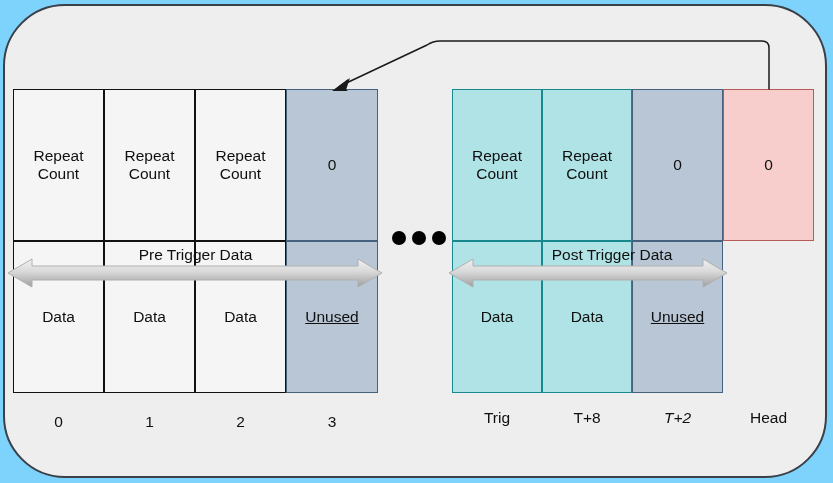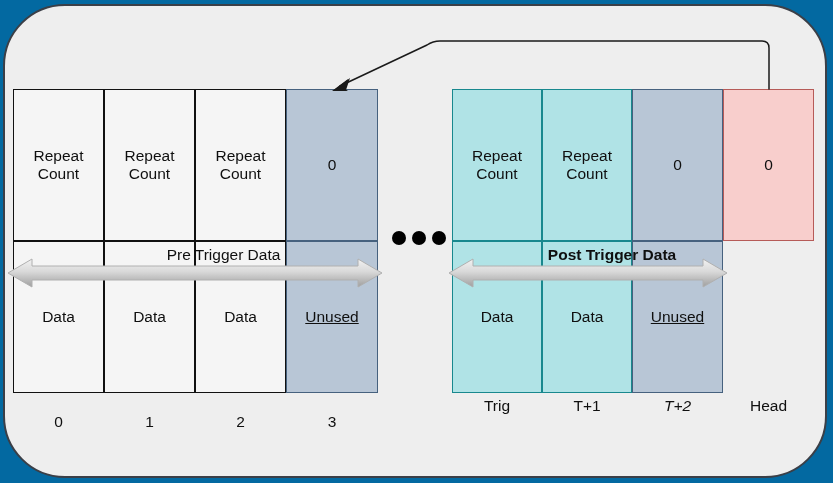--- a/index.html
+++ b/index.html
@@ -4,21 +4,21 @@
 <style>
   html, body {
     margin: 0;
     padding: 0;
     background: #ffffff;
   }
   #canvas {
     position: relative;
     width: 833px;
     height: 483px;
-    background: #0369a1;
+    background: #7dd3fc;
     font-family: "Liberation Sans", sans-serif;
     overflow: hidden;
   }
   .outer-panel {
     position: absolute;
     left: 3px;
     top: 4px;
     width: 824px;
     height: 474px;
     box-sizing: border-box;
@@ -148,21 +148,21 @@
   <svg class="span-arrow" style="left:6px; top:256px;" width="378" height="34" viewBox="0 0 378 34">
     <defs>
       <linearGradient id="gradL" x1="0" y1="0" x2="0" y2="1">
         <stop offset="0%" stop-color="#f2f2f2"></stop>
         <stop offset="45%" stop-color="#d9d9d9"></stop>
         <stop offset="100%" stop-color="#9f9f9f"></stop>
       </linearGradient>
     </defs>
     <polygon points="2,17 26,3 26,10 352,10 352,3 376,17 352,31 352,24 26,24 26,31" fill="url(#gradL)" stroke="#b0b0b0" stroke-width="1"></polygon>
   </svg>
-  <div class="span-label" style="left:13px; top:246px; width:365px;padding-left:28px;">Pre Trigger Data</div>
+  <div class="span-label" style="left:13px; top:246px; width:365px;">Pre Trigger Data</div>
 
   <div class="index-row" style="left:13px; top:412px; width:365px;">
     <div class="index-label" style="width:91px;">0</div>
     <div class="index-label" style="width:91px;">1</div>
     <div class="index-label" style="width:91px;">2</div>
     <div class="index-label" style="width:92px;">3</div>
   </div>
 
   <div class="dots" style="left:392px; top:231px;">
     <div class="dot"></div>
@@ -197,25 +197,25 @@
   <svg class="span-arrow" style="left:447px; top:256px;" width="282" height="34" viewBox="0 0 282 34">
     <defs>
       <linearGradient id="gradR" x1="0" y1="0" x2="0" y2="1">
         <stop offset="0%" stop-color="#f2f2f2"></stop>
         <stop offset="45%" stop-color="#d9d9d9"></stop>
         <stop offset="100%" stop-color="#9f9f9f"></stop>
       </linearGradient>
     </defs>
     <polygon points="2,17 26,3 26,10 256,10 256,3 280,17 256,31 256,24 26,24 26,31" fill="url(#gradR)" stroke="#b0b0b0" stroke-width="1"></polygon>
   </svg>
-  <div class="span-label" style="left:452px; top:246px; width:320px;font-weight:bold;">Post Trigger Data</div>
-
-  <div class="index-row" style="left:452px; top:396px; width:362px;">
+  <div class="span-label" style="left:452px; top:246px; width:320px;">Post Trigger Data</div>
+
+  <div class="index-row" style="left:452px; top:408px; width:362px;">
     <div class="index-label" style="width:90px;">Trig</div>
-    <div class="index-label" style="width:90px;">T+1</div>
+    <div class="index-label" style="width:90px;">T+8</div>
     <div class="index-label" style="width:91px;font-style:italic;">T+2</div>
     <div class="index-label" style="width:91px;text-align:center;">Head</div>
   </div>
 
   <svg class="connector" width="833" height="483" viewBox="0 0 833 483">
     <path d="M 769,89 L 769,48 Q 769,41 762,41 L 440,41 Q 433,41 427,45 L 340,86" fill="none" stroke="#1a1a1a" stroke-width="1.5" stroke-linecap="round"></path>
     <polygon points="332,91 348,79 345,89 348,91" fill="#1a1a1a"></polygon>
     <path d="M 334,90 L 350,78 L 346,90 Z" fill="#1a1a1a"></path>
   </svg>
 

